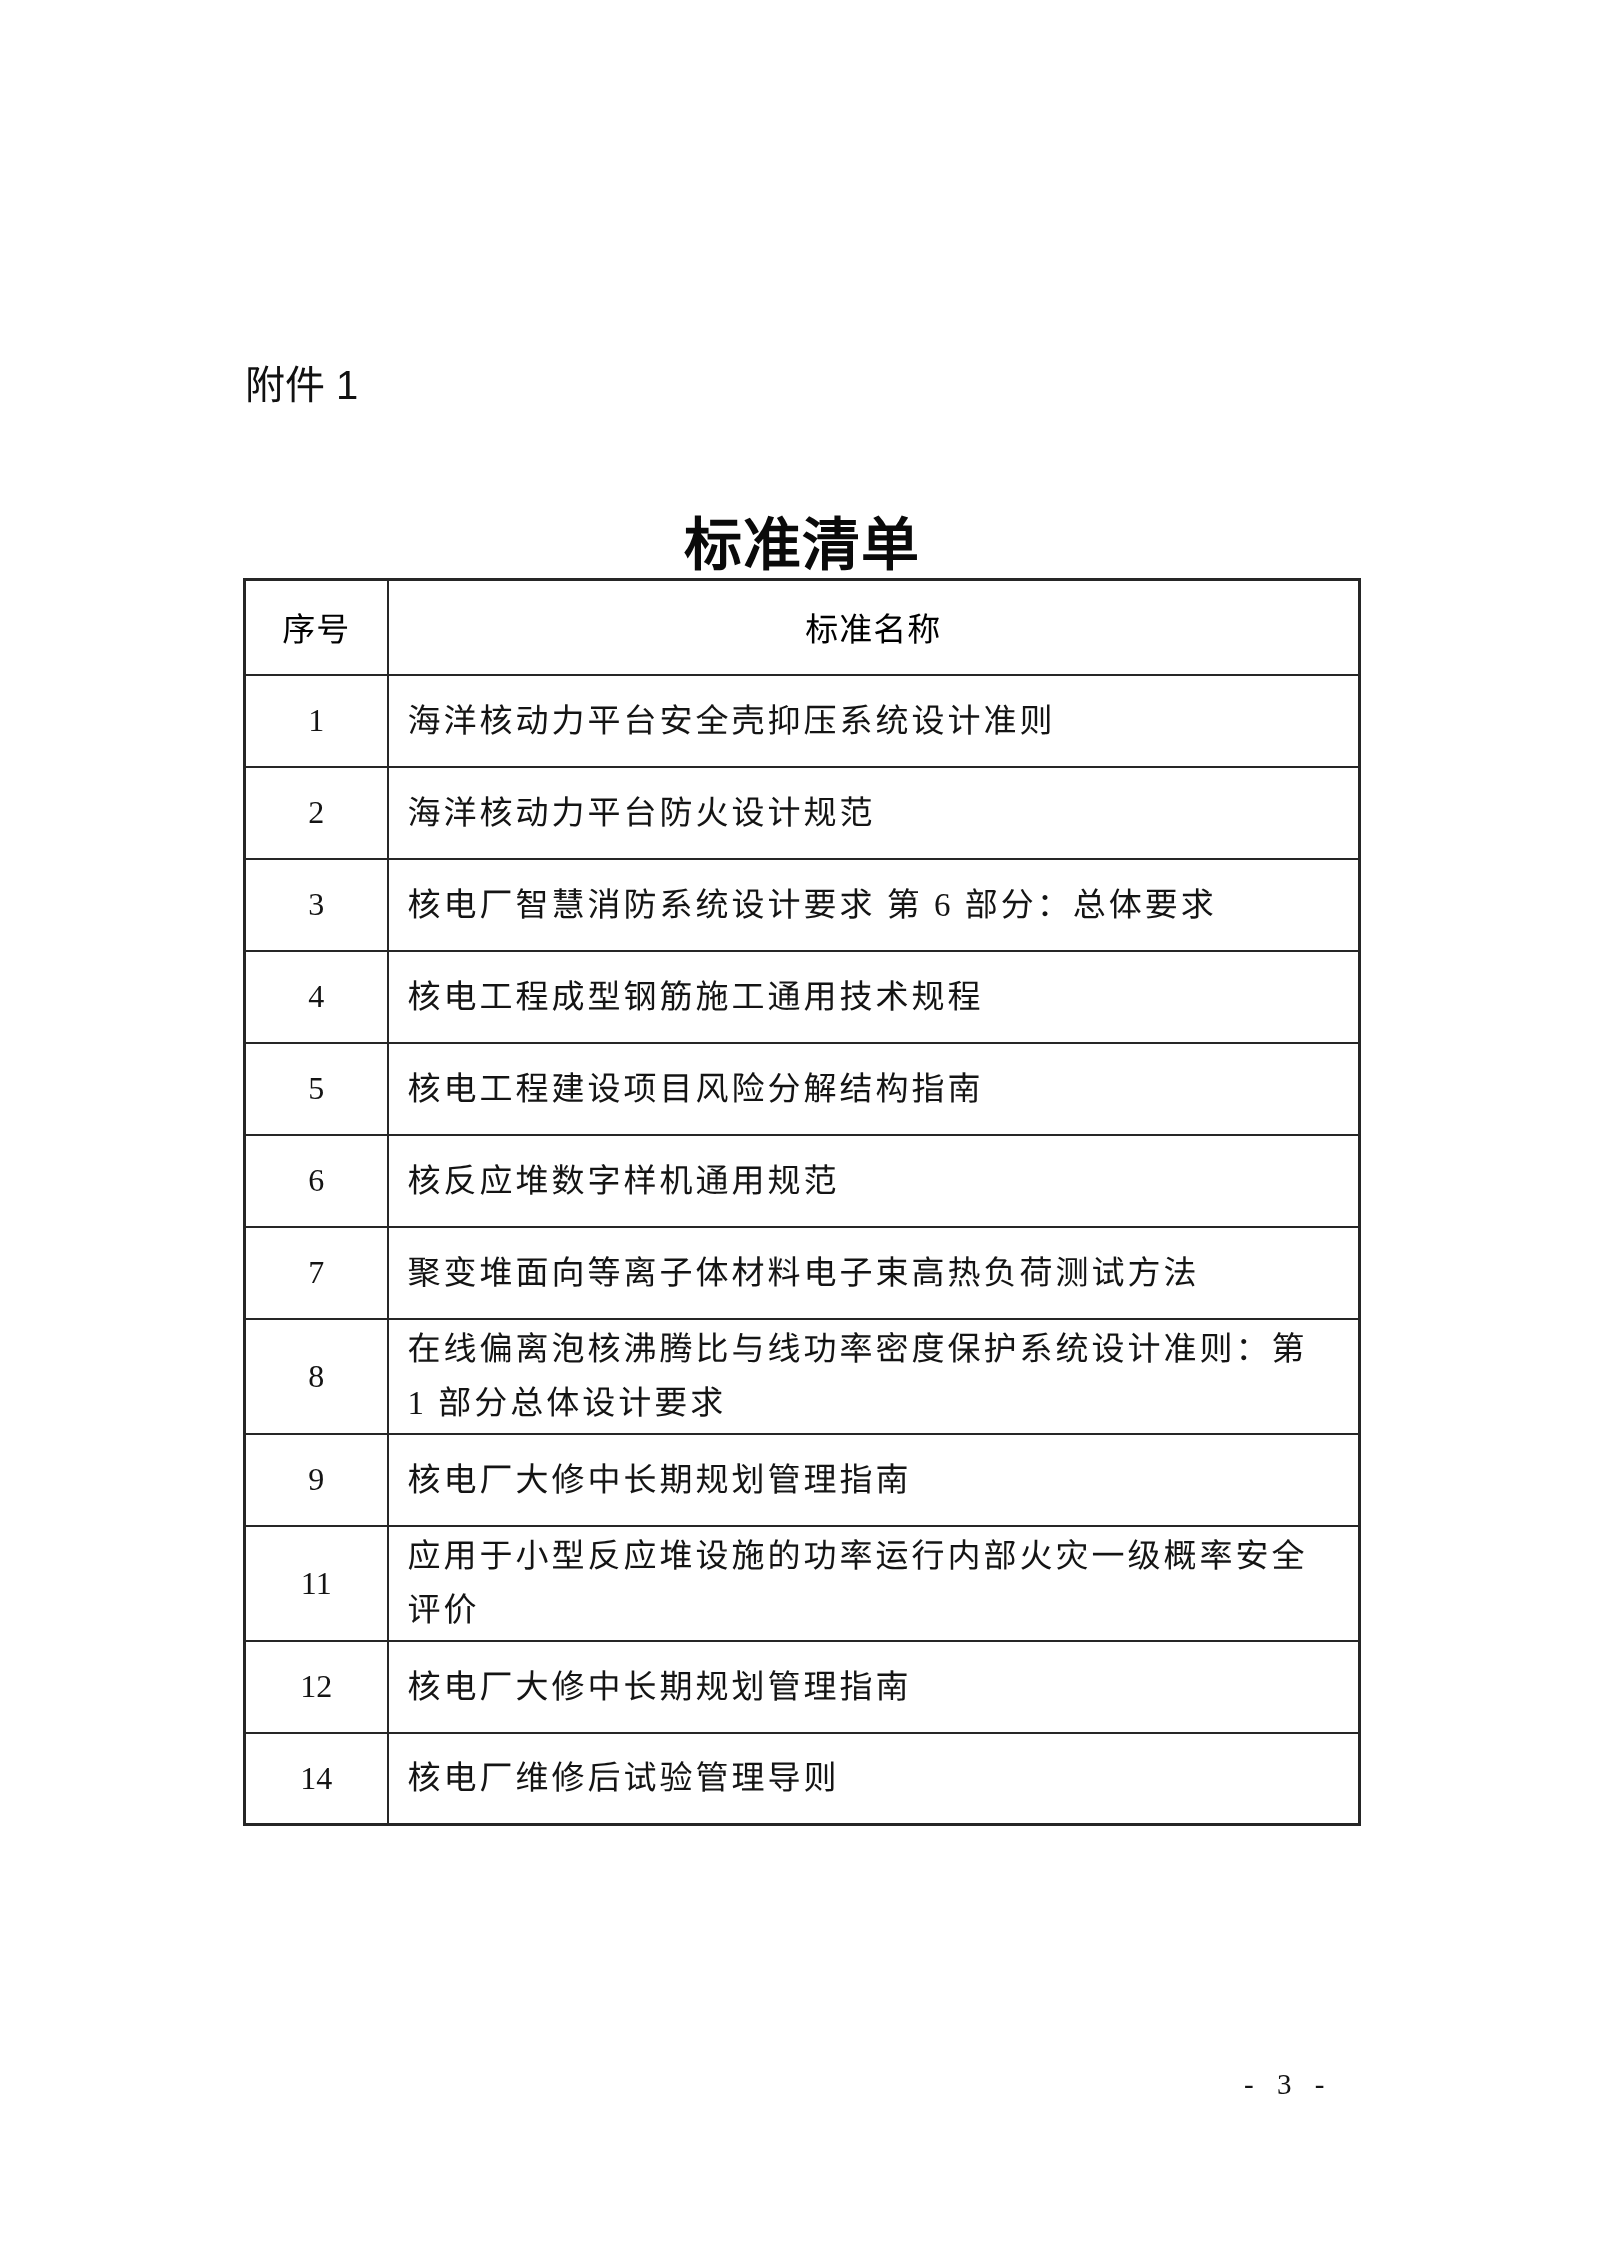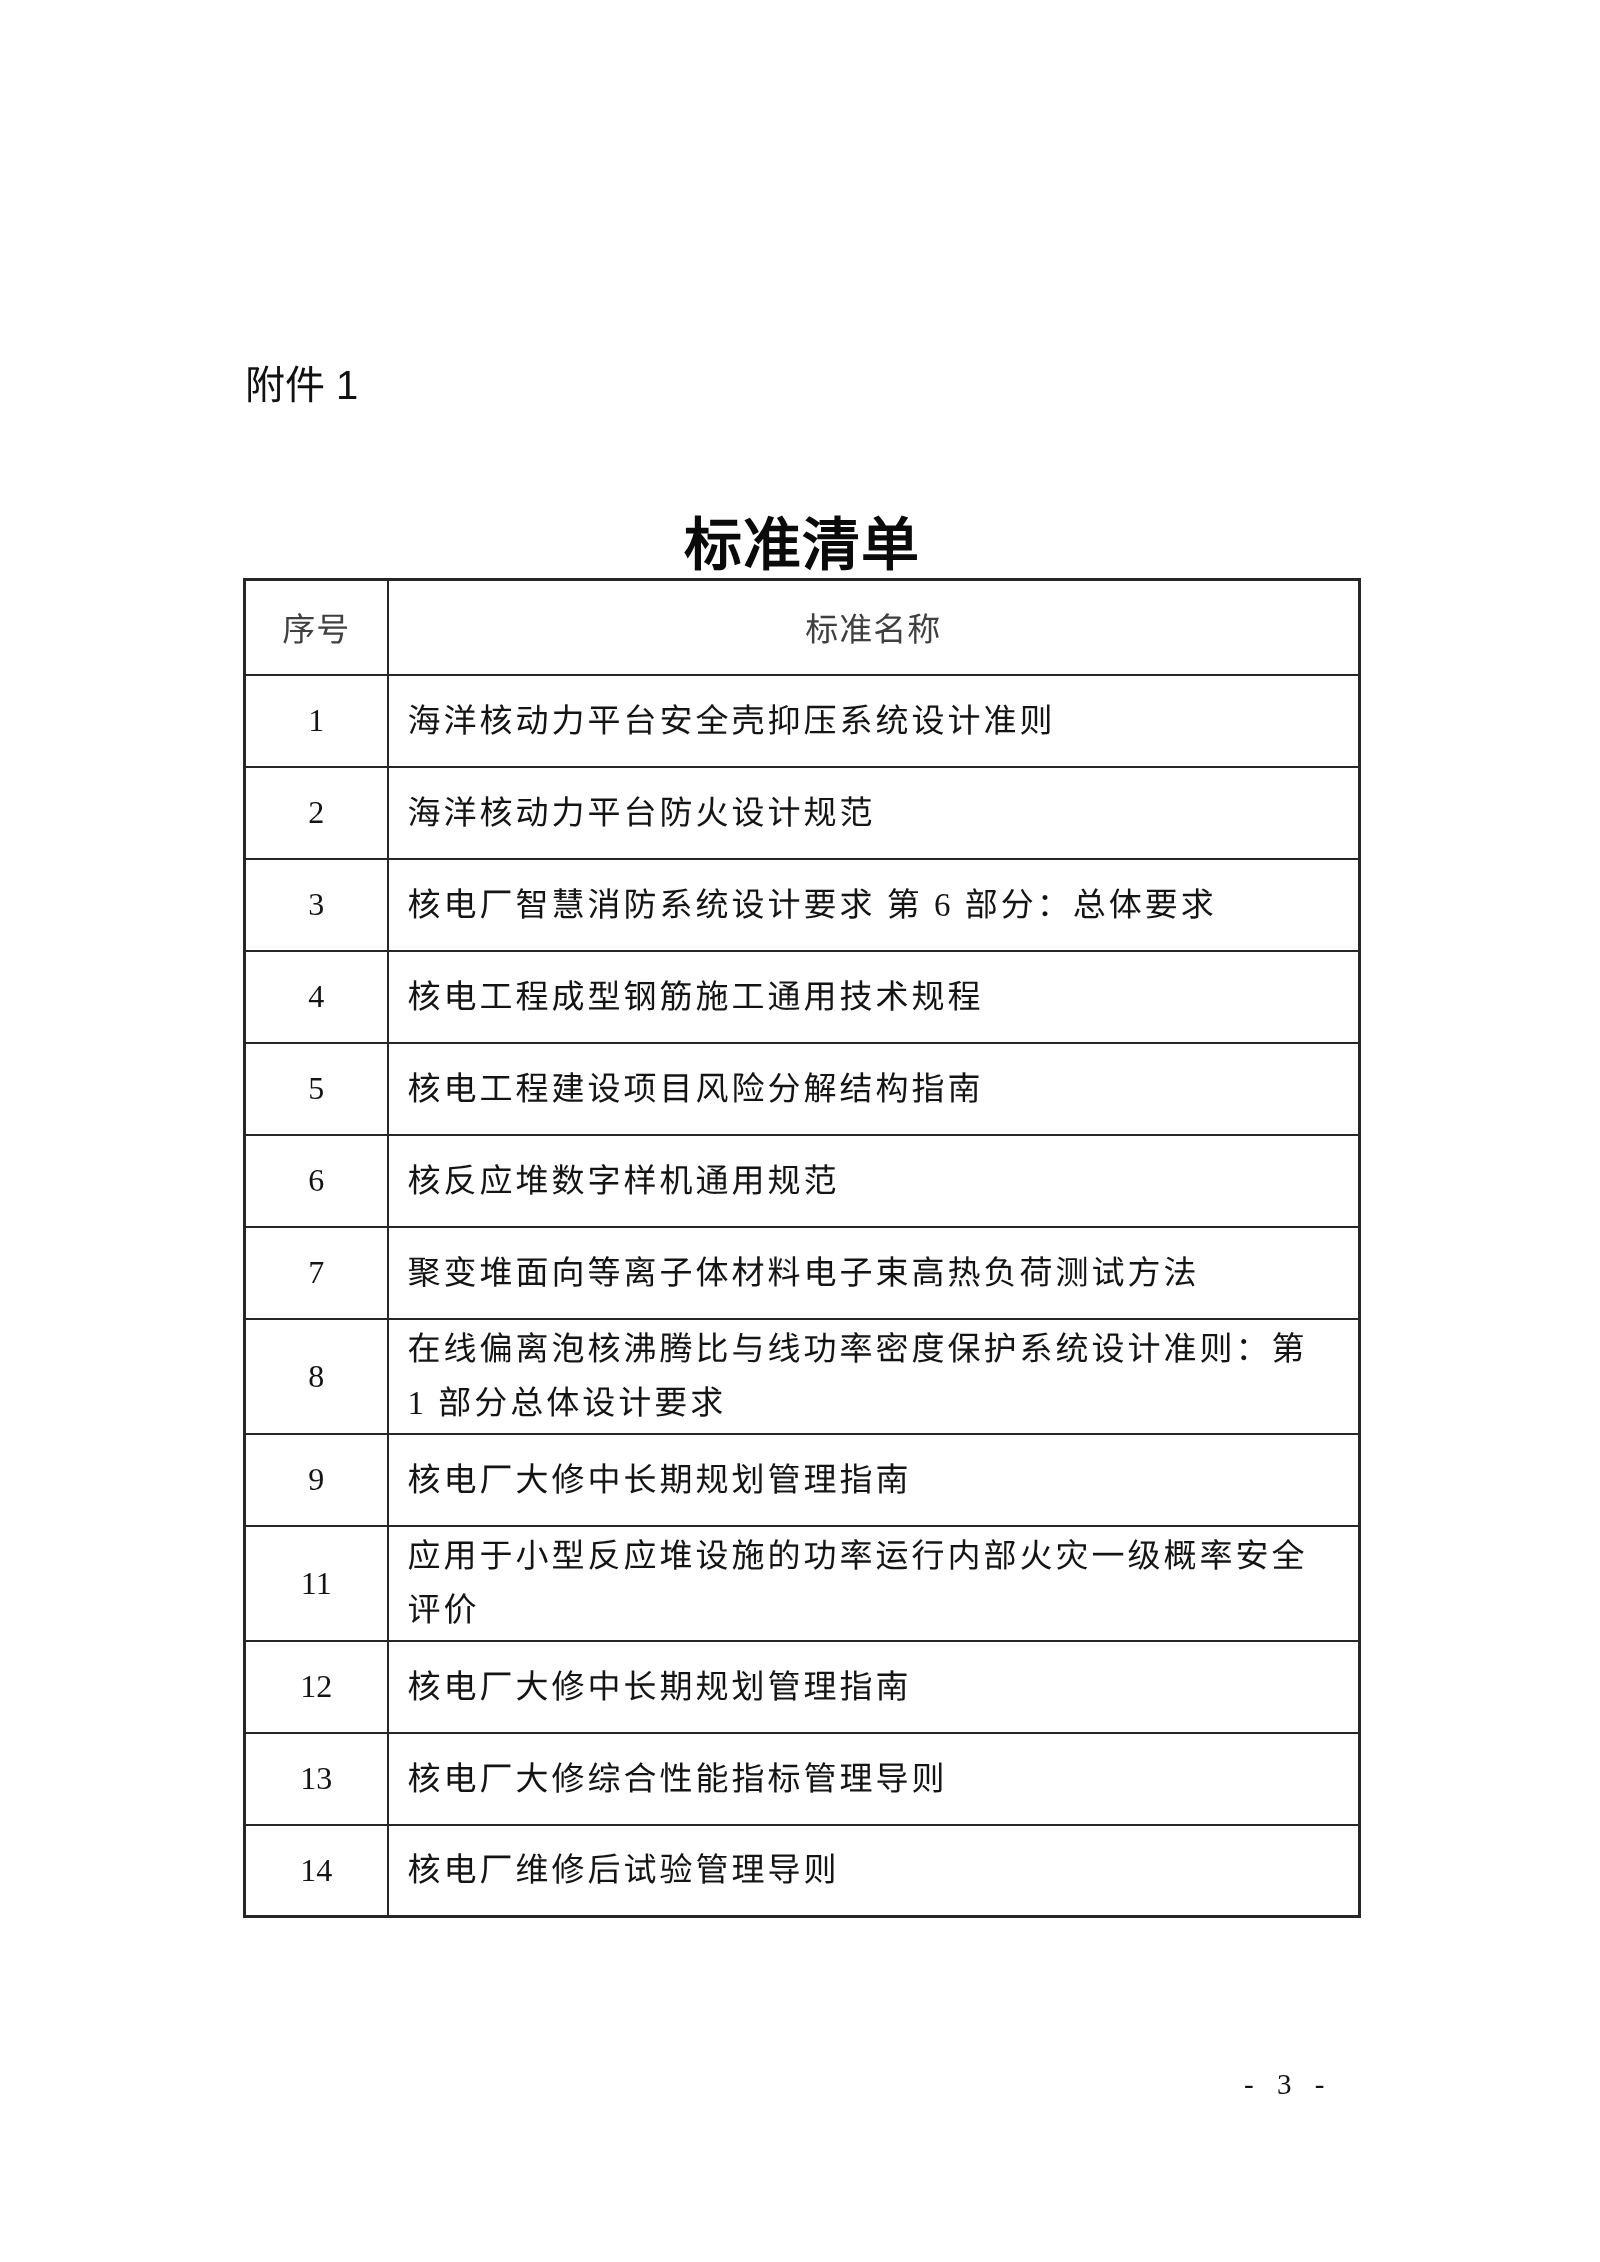--- a/index.html
+++ b/index.html
@@ -56,21 +56,21 @@
   .std-table col.col-name  { width: 972px; }
   .std-table tr.header-row {
     height: 95px;
   }
   .std-table th {
     font-family: Liberation Sans, sans-serif;
     font-weight: 500;
     font-size: 33px;
     letter-spacing: 1px;
     text-align: center;
-    color: #404040;
+    color: #000000;
   }
   .std-table tr.body-row { height: 92px; }
   .std-table tr.body-row.tall { height: 115px; }
   .std-table td.cell-index {
     text-align: center;
     font-family: "Liberation Serif", serif;
     font-size: 32px;
     color: #141414;
   }
   .std-table td.cell-name {
@@ -153,23 +153,19 @@
       <tr class="body-row tall">
         <td class="cell-index">11</td>
         <td class="cell-name">应用于小型反应堆设施的功率运行内部火灾一级概率安全
 评价</td>
       </tr>
       <tr class="body-row">
         <td class="cell-index">12</td>
         <td class="cell-name">核电厂大修中长期规划管理指南</td>
       </tr>
       <tr class="body-row">
-        <td class="cell-index">13</td>
-        <td class="cell-name">核电厂大修综合性能指标管理导则</td>
-      </tr>
-      <tr class="body-row">
         <td class="cell-index">14</td>
         <td class="cell-name">核电厂维修后试验管理导则</td>
       </tr>
     </tbody>
 </table>
 
 <div class="page-number">- 3 -</div>
 
 </body></html>

